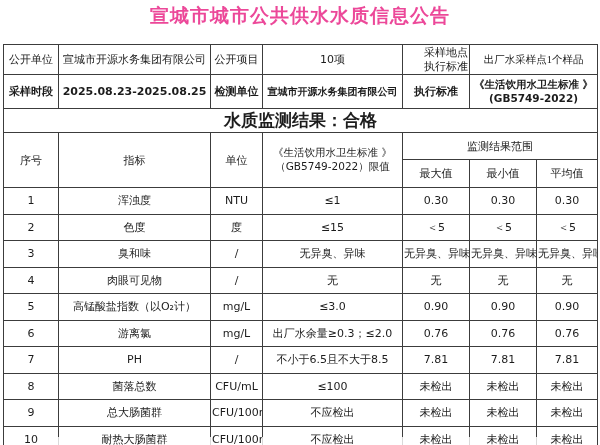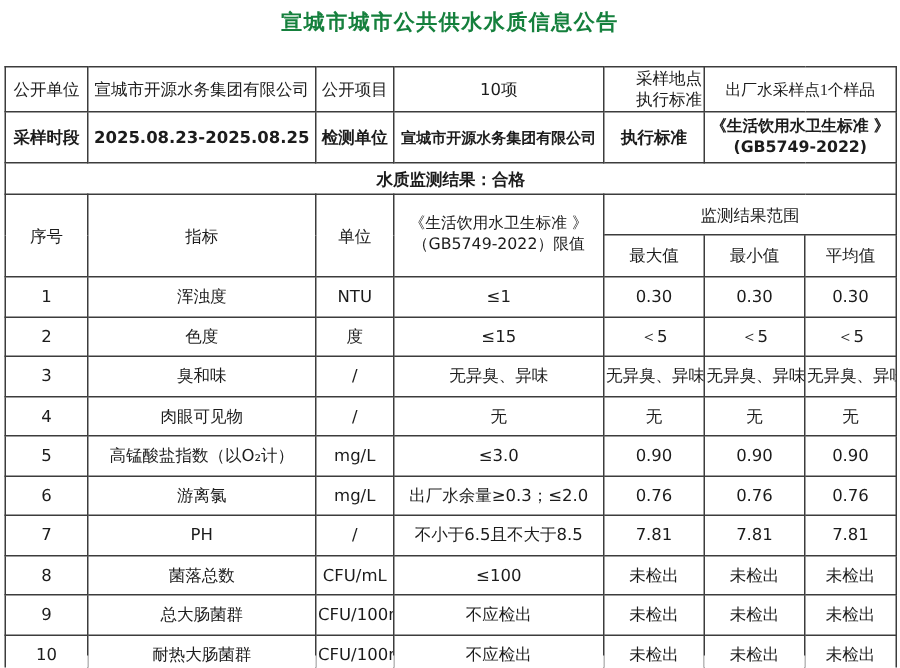--- a/index.html
+++ b/index.html
@@ -7,43 +7,43 @@
     width: 600px; height: 445px;
     background: #ffffff;
     font-family: "DejaVu Sans", "Liberation Sans", sans-serif;
     color: #1c1c1c;
     overflow: hidden;
   }
   .page { position: relative; width: 600px; height: 445px; background: #fff; }
   .title {
     height: 28px; line-height: 30px;
     text-align: center;
-    font-size: 14px; font-weight: bold;
-    color: #15803d;
+    font-size: 19px; font-weight: bold;
+    color: #ec4899;
     letter-spacing: 1px;
   }
   table.tbl {
     table-layout: fixed;
     border-collapse: collapse;
     width: 594px;
     margin: 16px 3px;
     border-bottom: 2px solid #303030;
   }
   table.tbl td {
     border: 1px solid #3c3c3c;
     text-align: center;
     vertical-align: middle;
     font-size: 11px;
     padding: 0 1px;
     overflow: hidden;
   }
   tr.info-row-1 { height: 30px; }
   tr.info-row-2 { height: 34px; font-weight: bold; }
   tr.banner-row { height: 21px; }
-  tr.banner-row td { font-weight: bold; font-size: 11px; font-family: Liberation Serif, serif; }
+  tr.banner-row td { font-weight: bold; font-size: 17px; font-family: Liberation Serif, serif; }
   tr.head-row-1 { height: 27px; }
   tr.head-row-2 { height: 28px; }
   tr.data-row { height: 26.5px; }
   .two-line div { line-height: 1.25; font-size: 11px; text-align: right; }
   .std-cell div { line-height: 1.3; font-size: 10.5px; white-space: nowrap; }
   td.unit-cell, td.row-unit { font-size: 10px; white-space: nowrap; }
   td.result-cell { font-size: 10.5px; white-space: nowrap; padding: 0; }
   td.row-limit { font-size: 11px; white-space: nowrap; }
   .bottom-grid { position: absolute; left: 0; bottom: 0; width: 600px; height: 9px; }
   .bottom-grid .vline {

